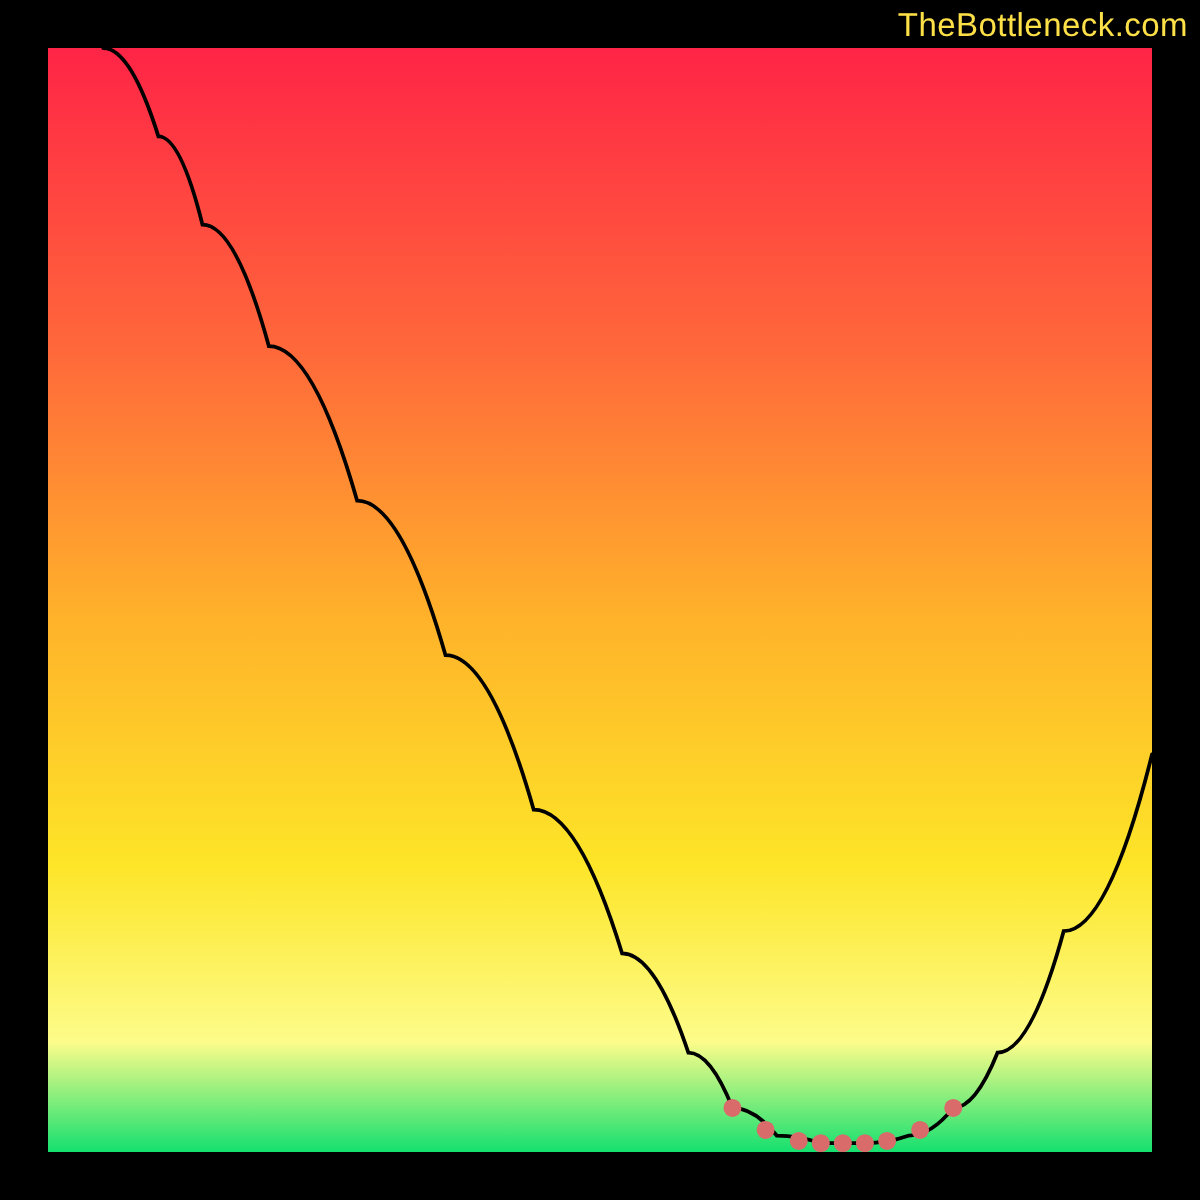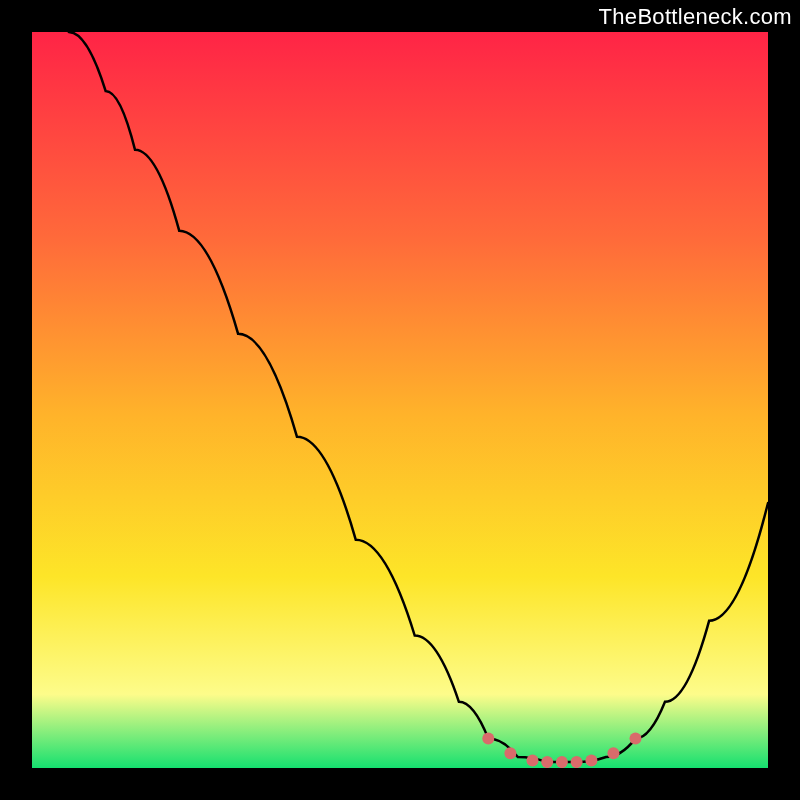--- a/index.html
+++ b/index.html
@@ -17,21 +17,21 @@
     width: 736px;
     height: 736px;
   }
   .watermark {
     position: absolute;
     top: 4px;
     right: 8px;
     font-family: Arial, Helvetica, sans-serif;
     font-size: 22px;
     font-weight: 500;
-    color: #ffffff;
+    color: #fde047;
     letter-spacing: 0.3px;
   }
   svg { display: block; }
 </style>
 </head>
 <body>
 
 <div class="container">
   <div class="watermark">TheBottleneck.com</div>
   <div class="plot-area">

